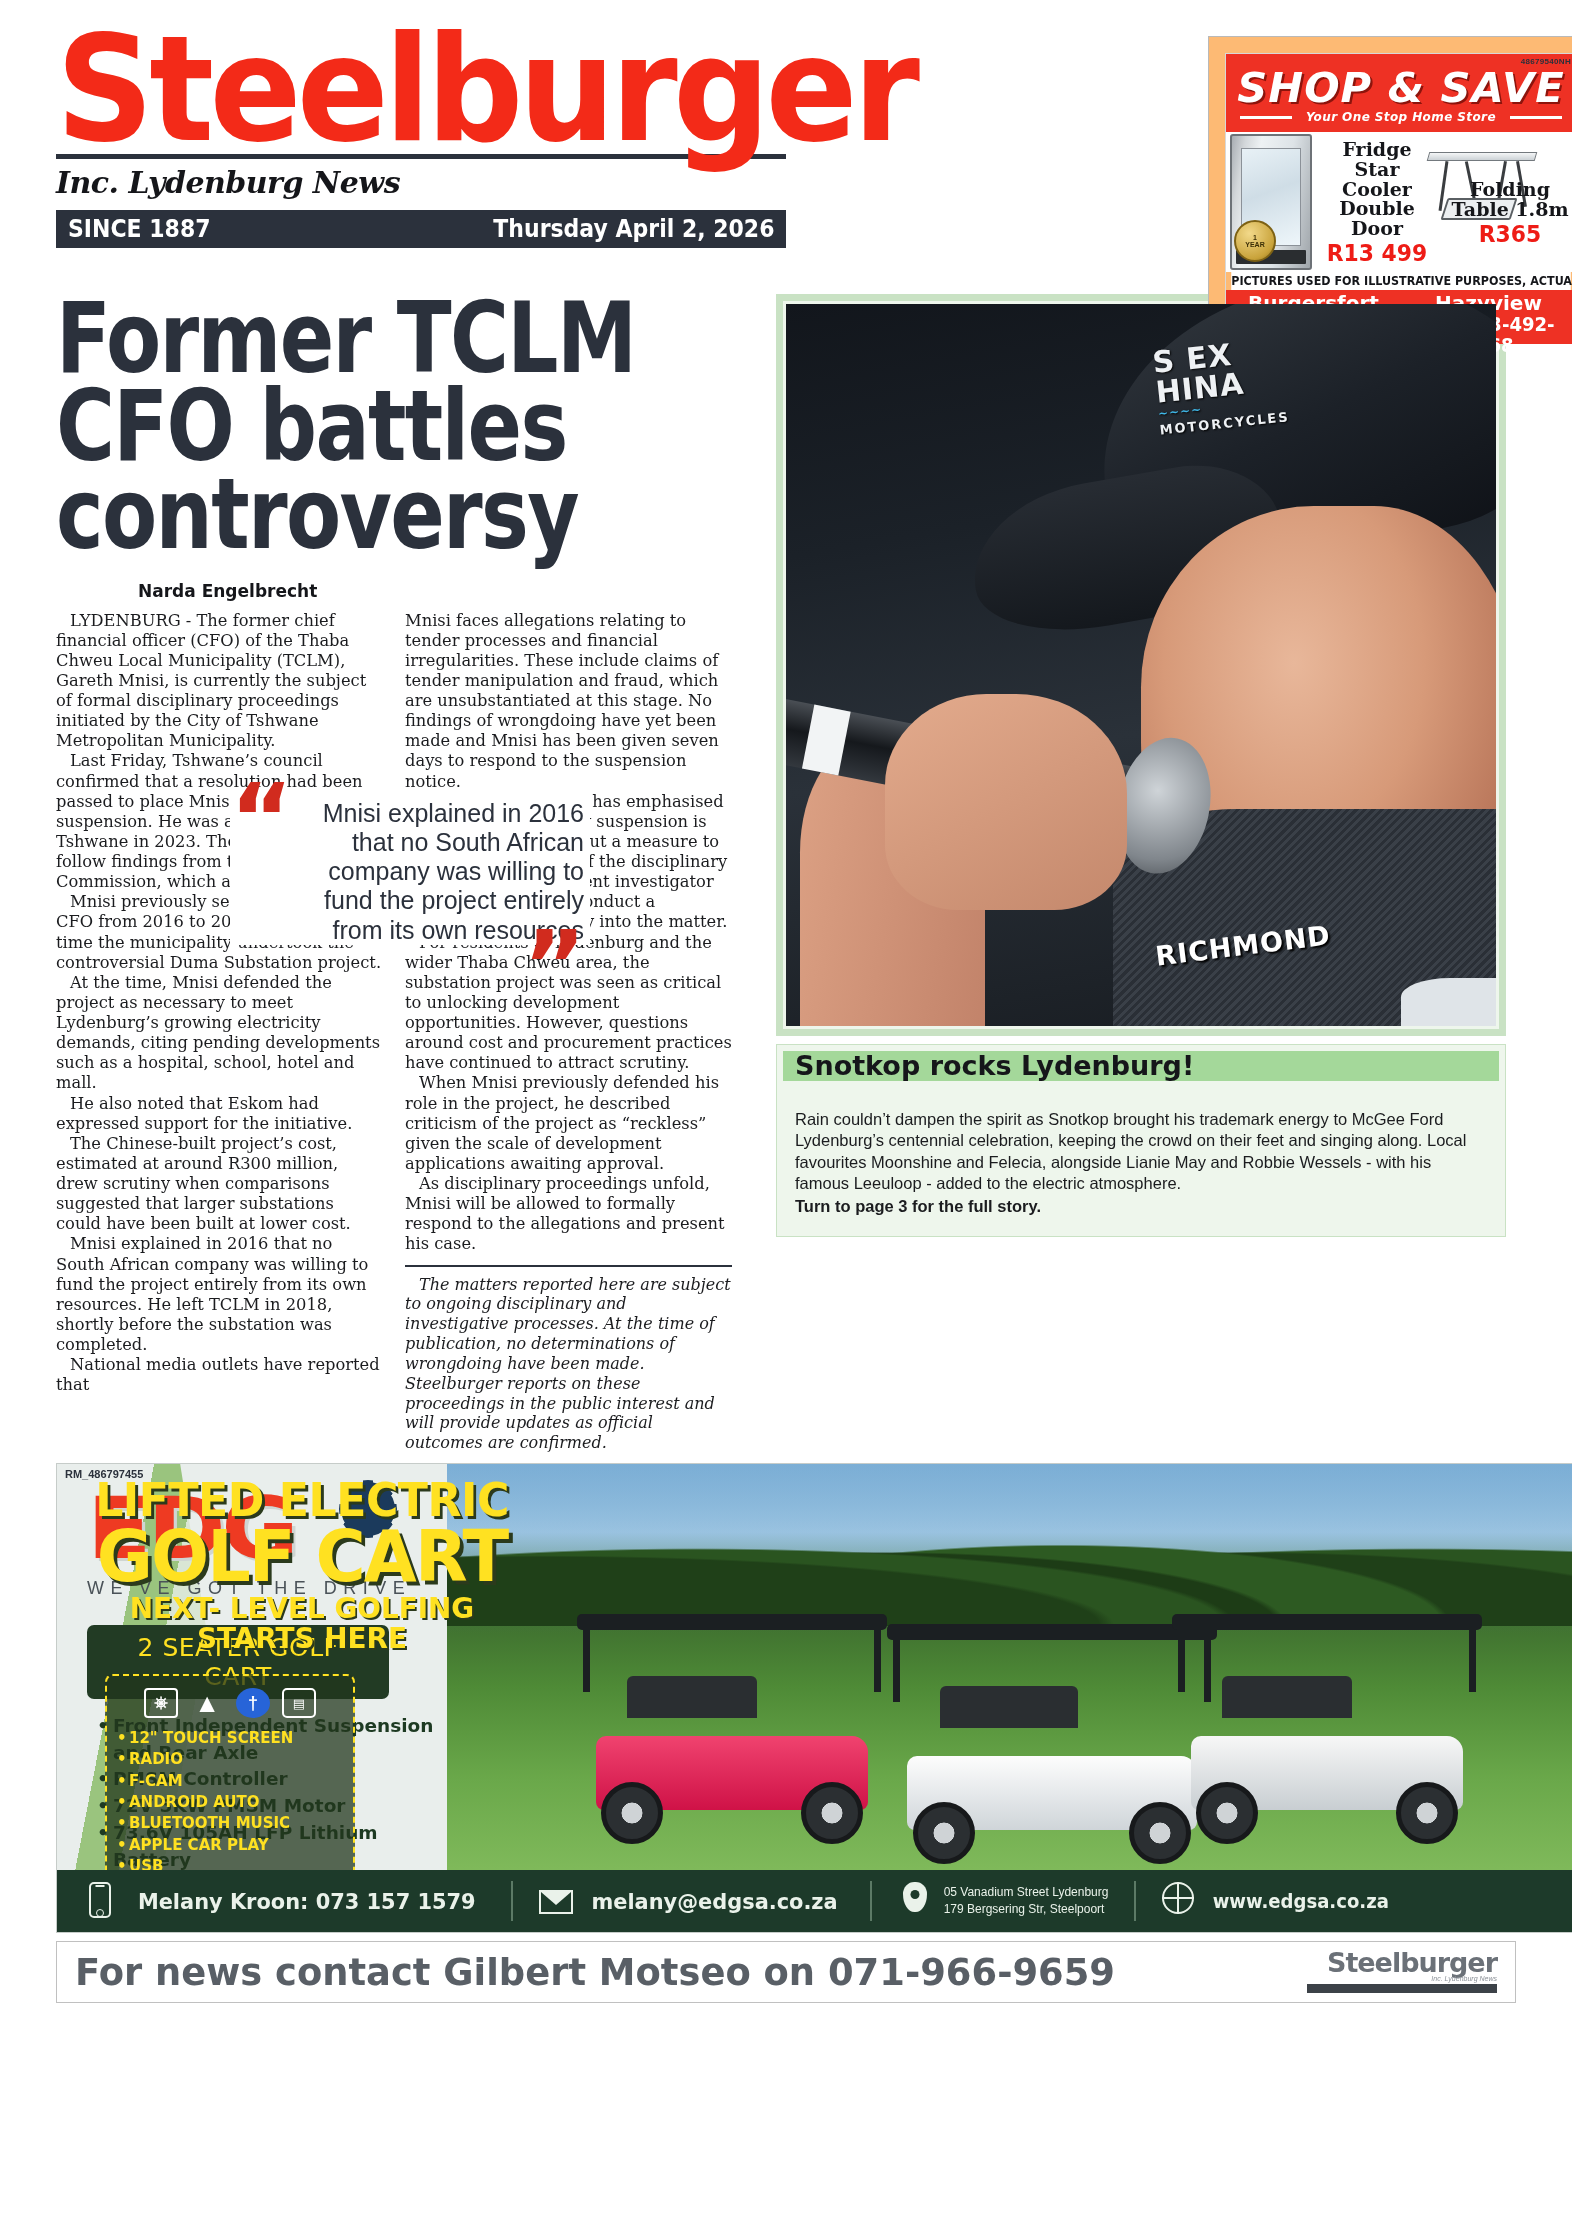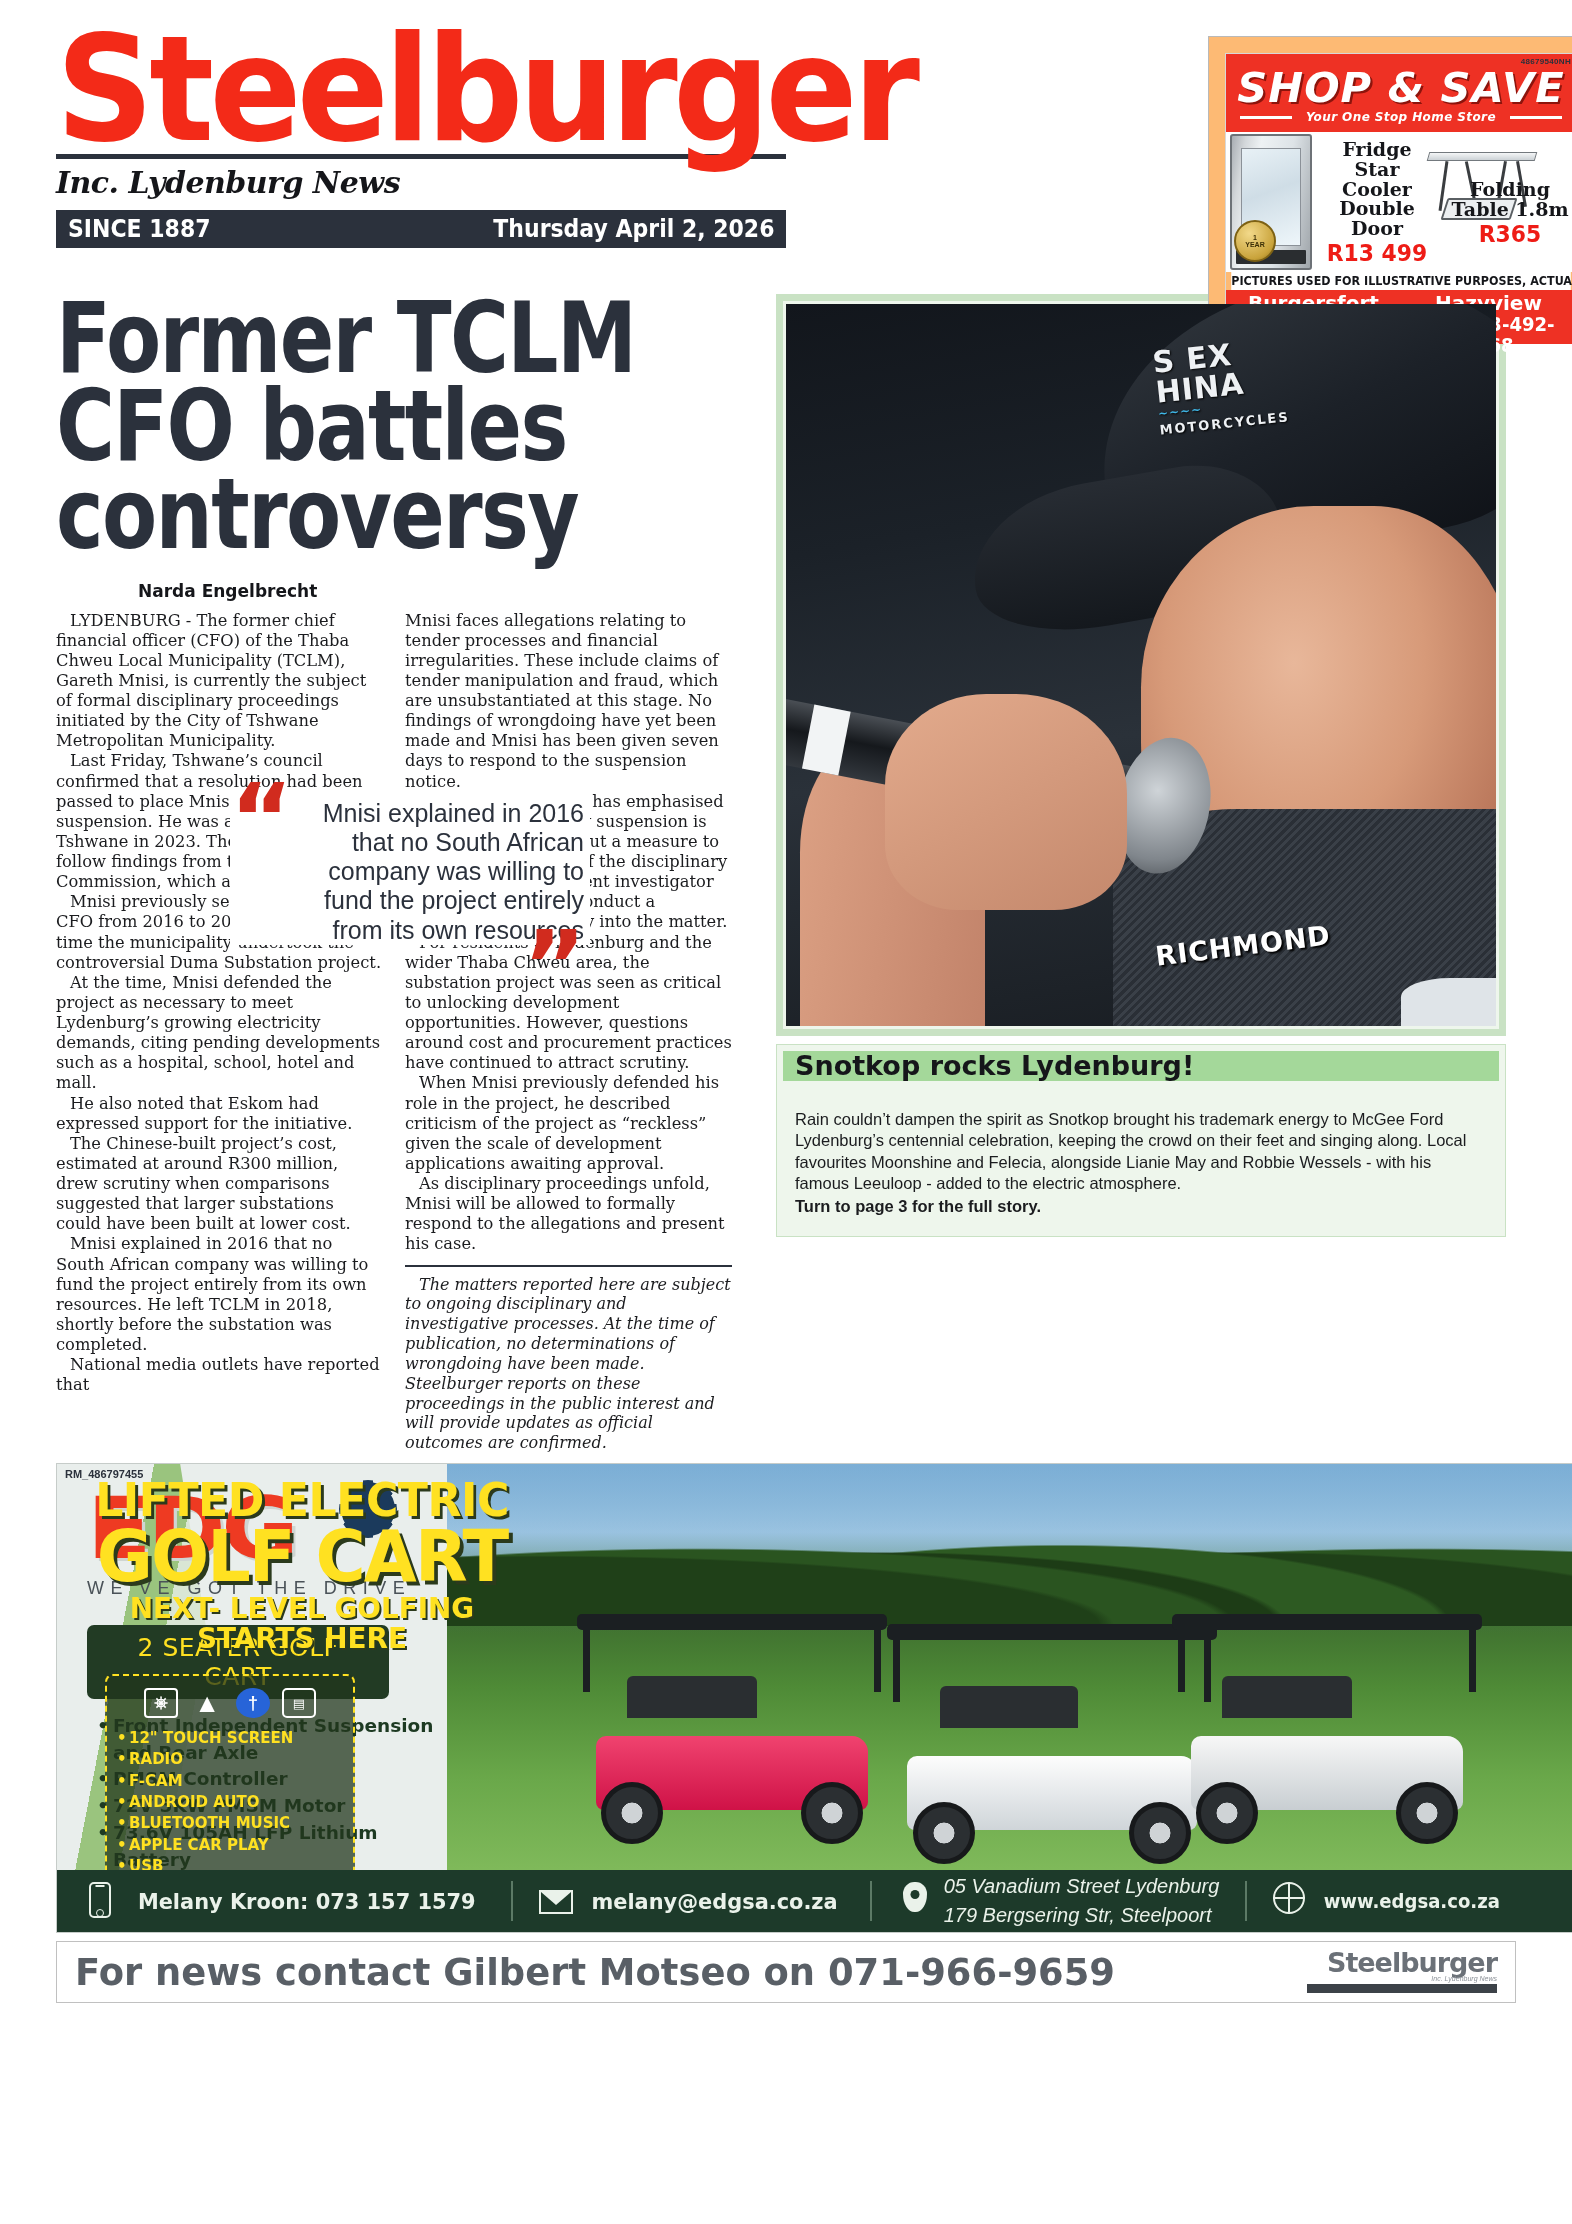--- a/index.html
+++ b/index.html
@@ -404,21 +404,21 @@
 
   .edg-contact {
     position: absolute; left: 0; right: 0; bottom: 0; height: 62px;
     background: #1d3a2a; display: flex; align-items: center; padding: 0 26px; gap: 0; z-index: 8;
   }
   .ec-item { display: flex; align-items: center; gap: 12px; color: #eaf2ea; }
   .ec-item .lbl {
     font-family: "DejaVu Sans", sans-serif; font-weight: 700; font-size: 22px;
     transform: scaleX(0.95); white-space: nowrap;
   }
-  .ec-item .two { font-size: 20px; line-height: 1.45; font-style: italic; }
+  .ec-item .two { font-size: 12px; line-height: 1.45; }
   .ec-div { width: 2px; height: 40px; background: #5c7a66; margin: 0 26px; }
   .ec-ic { width: 34px; height: 38px; position: relative; flex: none; }
   .ic-phone { border: 2px solid #eaf2ea; border-radius: 5px; width: 22px; height: 36px; margin: 0 auto; }
   .ic-phone:before { content:''; position:absolute; left:50%; top:3px; width:9px; height:2px; background:#eaf2ea; transform:translateX(-50%); }
   .ic-phone:after { content:''; position:absolute; left:50%; bottom:3px; width:6px; height:6px; border:1px solid #eaf2ea; border-radius:50%; transform:translateX(-50%); }
   .ic-mail { width: 34px; height: 24px; border: 2px solid #eaf2ea; margin-top: 8px; position: relative; }
   .ic-mail:before { content:''; position:absolute; left:0; top:0; width:0; height:0;
     border-left:15px solid transparent; border-right:15px solid transparent; border-top:13px solid #eaf2ea; }
   .ic-pin { width: 24px; height: 30px; background: #eaf2ea; border-radius: 50% 50% 50% 50% / 42% 42% 64% 64%; margin: 0 auto; position: relative; }
   .ic-pin:after { content:''; position:absolute; left:50%; top:8px; width:9px; height:9px; background:#1d3a2a; border-radius:50%; transform:translateX(-50%); }

